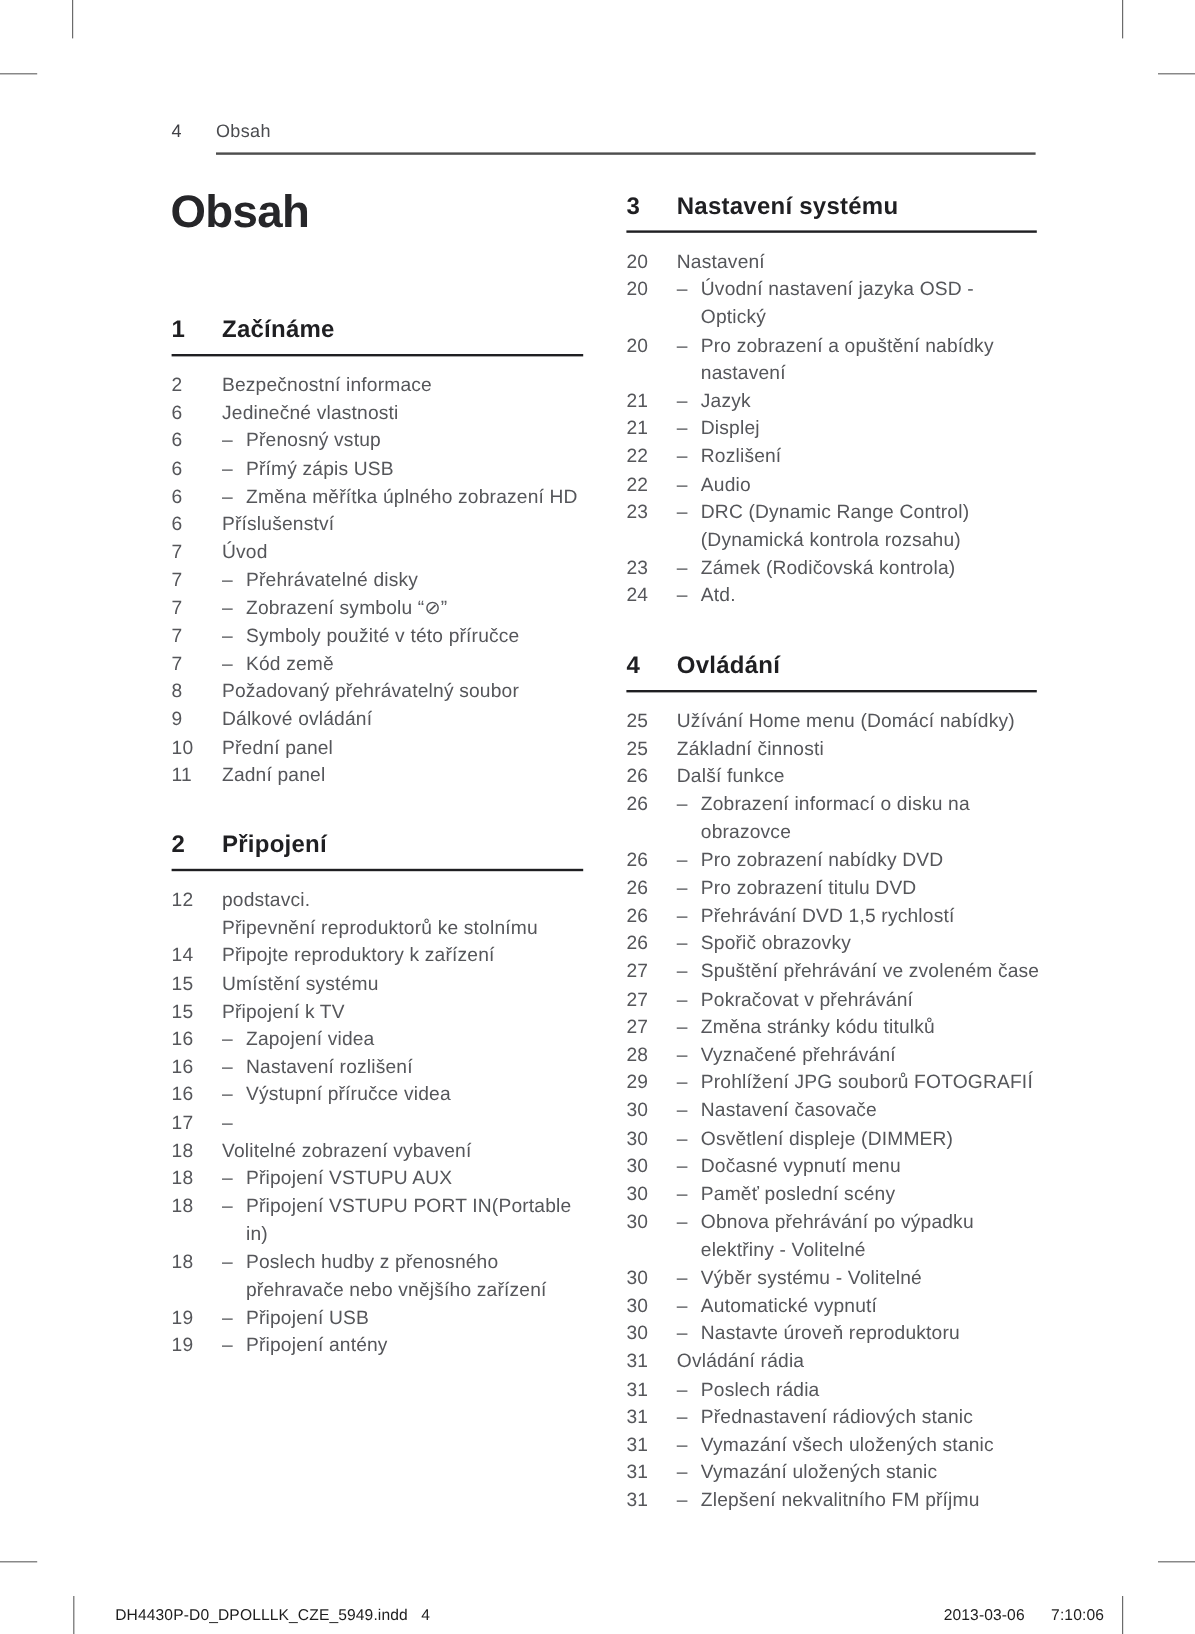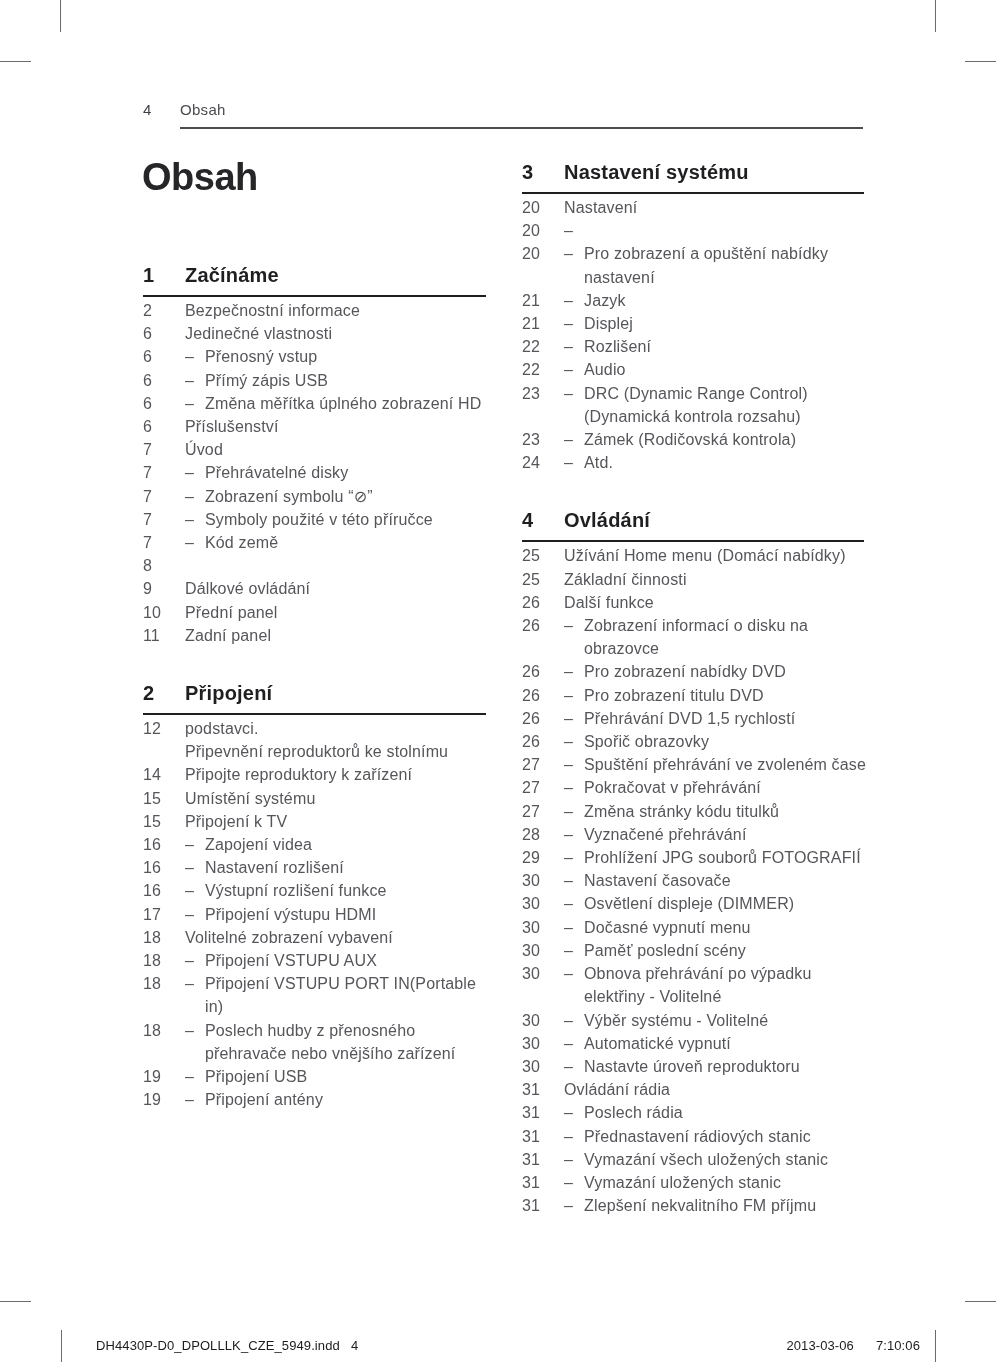--- a/index.html
+++ b/index.html
@@ -30,21 +30,21 @@
   .col-right { left:522px; top:160px; width:342px; }
   
   .section + .section { margin-top:34px; }
   .section-header {
     display:flex; align-items:baseline;
     font-size:20px; font-weight:700; color:#1f1f22;
     line-height:24px; letter-spacing:.2px;
     padding-bottom:8px; border-bottom:2px solid #1f1f22;
   }
   .sec-num { width:42px; flex-shrink:0; }
-  .entries { margin-top:2px; }
+  .entries { margin-top:13px; }
   .entry { display:flex; align-items:flex-start; font-size:16px; line-height:23.2px; color:#55565a; letter-spacing:.15px; }
   .entry .pg   { width:42px; flex-shrink:0; }
   .entry .dash { width:20px; flex-shrink:0; }
   .entry .txt  { flex:1; min-width:0; }
   .entry .txt .ln { white-space:nowrap; }
   
   .footer-left {
     position:absolute; left:96px; top:1338px;
     font-size:13px; color:#1d1d1d; white-space:pre; letter-spacing:.1px;
   }
@@ -153,20 +153,23 @@
           </div>
           <div class="entry">
             <span class="pg">7</span>
             <span class="dash">–</span>
             <span class="txt">
               <div class="ln">Kód země</div>
             </span>
           </div>
           <div class="entry">
             <span class="pg">8</span>
+            <span class="txt">
+              <div class="ln">Požadovaný přehrávatelný soubor</div>
+            </span>
           </div>
           <div class="entry">
             <span class="pg">9</span>
             <span class="txt">
               <div class="ln">Dálkové ovládání</div>
             </span>
           </div>
           <div class="entry">
             <span class="pg">10</span>
             <span class="txt">
@@ -224,29 +227,26 @@
             <span class="pg">16</span>
             <span class="dash">–</span>
             <span class="txt">
               <div class="ln">Nastavení rozlišení</div>
             </span>
           </div>
           <div class="entry">
             <span class="pg">16</span>
             <span class="dash">–</span>
             <span class="txt">
-              <div class="ln">Výstupní rozlišení funkce</div>
+              <div class="ln">Výstupní příručce videa</div>
             </span>
           </div>
           <div class="entry">
             <span class="pg">17</span>
             <span class="dash">–</span>
-            <span class="txt">
-              <div class="ln">Připojení výstupu HDMI</div>
-            </span>
           </div>
           <div class="entry">
             <span class="pg">18</span>
             <span class="txt">
               <div class="ln">Volitelné zobrazení vybavení</div>
             </span>
           </div>
           <div class="entry">
             <span class="pg">18</span>
             <span class="dash">–</span>
@@ -296,20 +296,24 @@
     <div class="entries">
           <div class="entry">
             <span class="pg">20</span>
             <span class="txt">
               <div class="ln">Nastavení</div>
             </span>
           </div>
           <div class="entry">
             <span class="pg">20</span>
             <span class="dash">–</span>
+            <span class="txt">
+              <div class="ln">Úvodní nastavení jazyka OSD -</div>
+              <div class="ln">Optický</div>
+            </span>
           </div>
           <div class="entry">
             <span class="pg">20</span>
             <span class="dash">–</span>
             <span class="txt">
               <div class="ln">Pro zobrazení a opuštění nabídky</div>
               <div class="ln">nastavení</div>
             </span>
           </div>
           <div class="entry">

